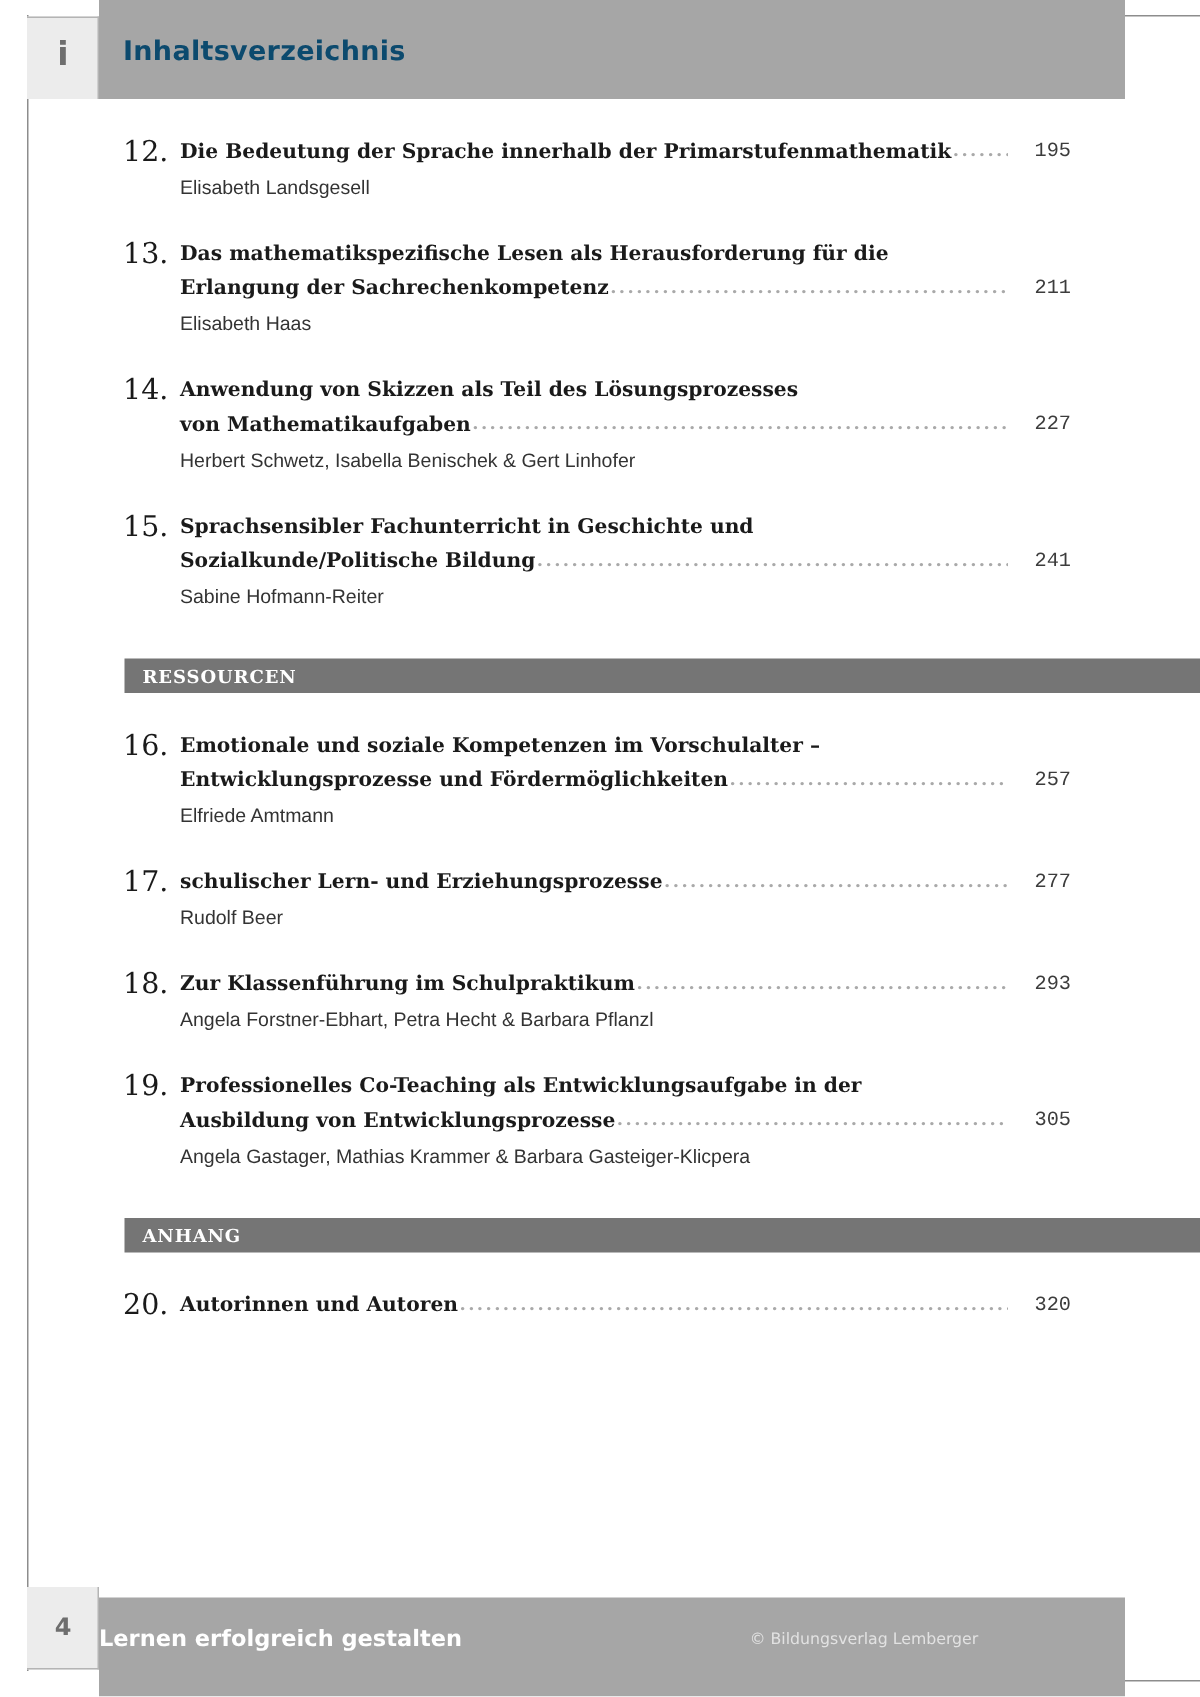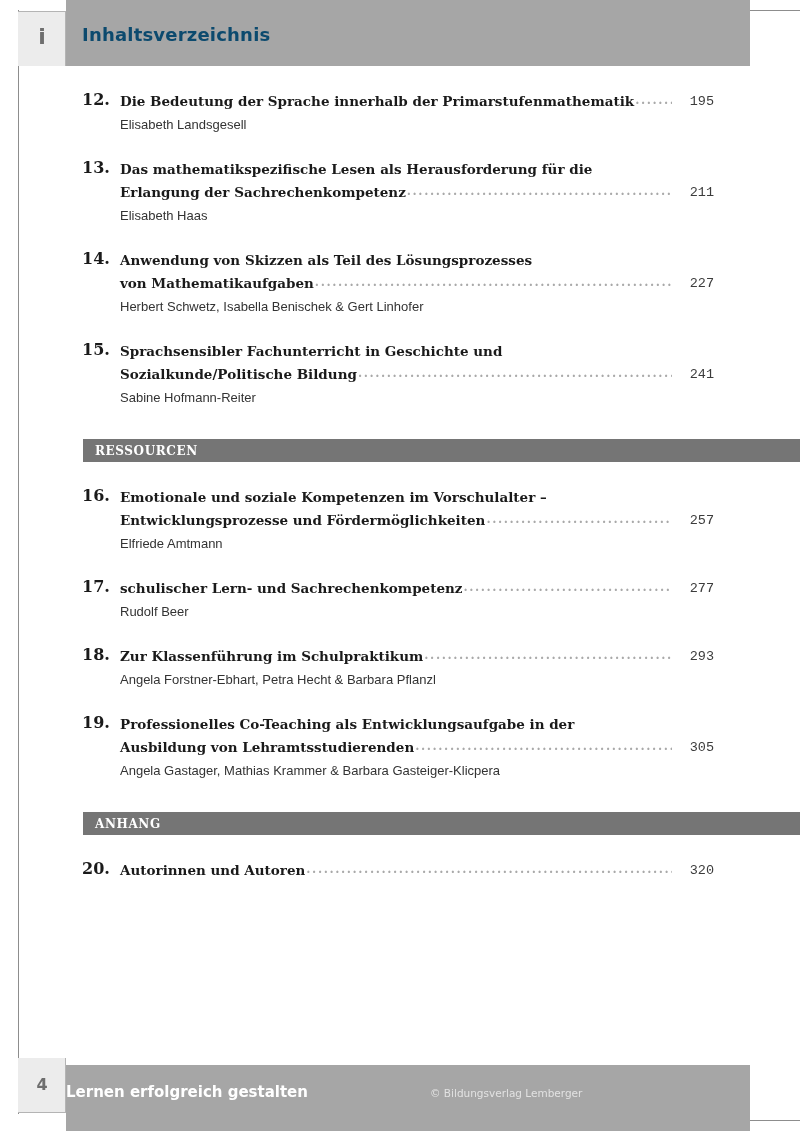--- a/index.html
+++ b/index.html
@@ -97,22 +97,22 @@
     padding-left: 82px;
     padding-right: 88px;
     margin-bottom: 22px;
   }
   .entry-num {
     position: absolute;
     left: 82px;
     top: 0;
     width: 38px;
     font-family: "DejaVu Serif", serif;
-    font-weight: 700;
-    font-size: 16px;
+    font-weight: 400;
+    font-size: 19px;
     color: #1a1a1a;
   }
   .entry-body {
     margin-left: 38px;
   }
   .title-line {
     position: relative;
     font-family: "DejaVu Serif", serif;
     font-weight: 700;
     font-size: 13.5px;
@@ -196,21 +196,21 @@
     font-size: 15px;
     font-weight: 600;
     color: #ffffff;
     white-space: nowrap;
   }
   .footer-copyright {
     position: absolute;
     left: 430px;
     top: 1087px;
     width: 292px;
-    text-align: left;
+    text-align: center;
     font-family: "DejaVu Sans", sans-serif;
     font-size: 10.5px;
     color: #e2e2e2;
     white-space: nowrap;
   }
   .page-badge {
     position: absolute;
     left: 18px;
     top: 1058px;
     width: 48px;
@@ -305,21 +305,21 @@
           <span class="leader">........................................................................................................................</span>
           <span class="page-num">257</span>
         </div>
         <div class="authors">Elfriede Amtmann</div>
       </div>
     </div>
     <div class="entry">
       <div class="entry-num">17.</div>
       <div class="entry-body">
         <div class="title-line has-leader">
-          <span class="title-text">schulischer Lern- und Sachrechenkompetenz</span>
+          <span class="title-text">schulischer Lern- und Erziehungsprozesse</span>
           <span class="leader">........................................................................................................................</span>
           <span class="page-num">277</span>
         </div>
         <div class="authors">Rudolf Beer</div>
       </div>
     </div>
     <div class="entry">
       <div class="entry-num">18.</div>
       <div class="entry-body">
         <div class="title-line has-leader">
@@ -328,21 +328,21 @@
           <span class="page-num">293</span>
         </div>
         <div class="authors">Angela Forstner-Ebhart, Petra Hecht &amp; Barbara Pflanzl</div>
       </div>
     </div>
     <div class="entry">
       <div class="entry-num">19.</div>
       <div class="entry-body">
         <div class="title-line"><span class="title-text">Professionelles Co-Teaching als Entwicklungsaufgabe in der</span></div>
         <div class="title-line has-leader">
-          <span class="title-text">Ausbildung von Lehramtsstudierenden</span>
+          <span class="title-text">Ausbildung von Entwicklungsprozesse</span>
           <span class="leader">........................................................................................................................</span>
           <span class="page-num">305</span>
         </div>
         <div class="authors">Angela Gastager, Mathias Krammer &amp; Barbara Gasteiger-Klicpera</div>
       </div>
     </div>
     <div class="section-band">
       <span class="section-band-label">ANHANG</span>
     </div>
     <div class="entry">

